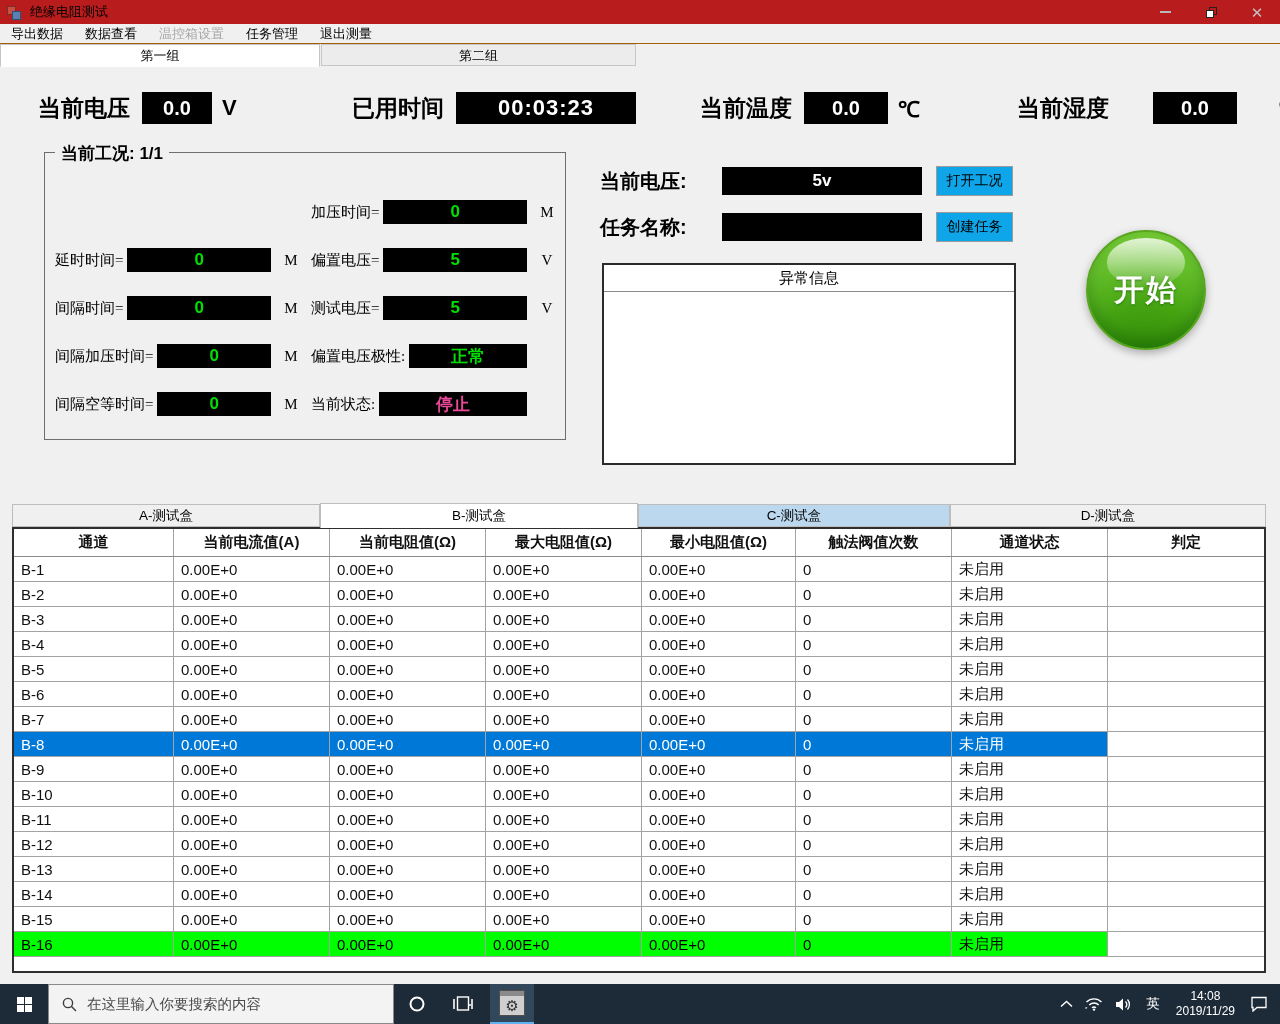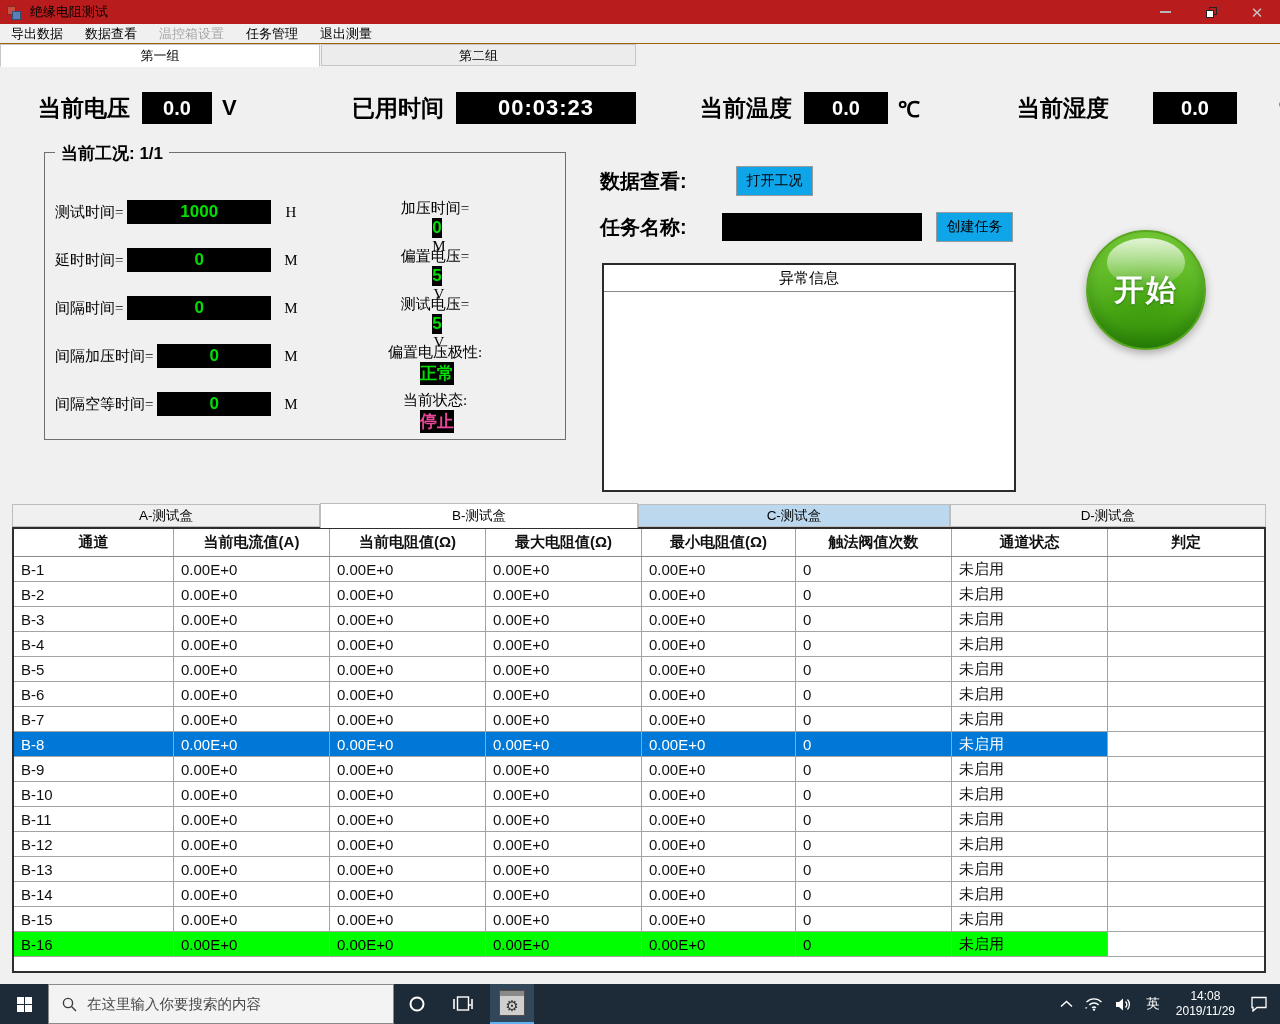--- a/index.html
+++ b/index.html
@@ -39,37 +39,37 @@
   .ind-unit { font-size:22px; font-weight:bold; margin-left:10px; }
   .ind.i1 { left:38px; }  .ind.i1 .ind-box { width:70px; font-size:20px; }
   .ind.i2 { left:352px; } .ind.i2 .ind-box { width:180px; font-size:22px; letter-spacing:1px; }
   .ind.i3 { left:700px; } .ind.i3 .ind-box { width:84px; font-size:20px; }
   .ind.i4 { left:1017px;gap:32px; } .ind.i4 .ind-box { width:84px; font-size:20px; }
 
   
   .gbox { position:absolute; left:44px; top:152px; width:522px; height:288px; border:1px solid #6e6e6e; }
   .gbox-title { position:absolute; left:10px; top:-11px; background:#f0f0f0; padding:0 6px; font-size:17px; font-weight:bold; color:#000; white-space:nowrap; }
   .cf { position:absolute; display:flex; align-items:center; width:248px; height:26px; }
-  .cf.col-l { left:10px; } .cf.col-r { left:266px;flex-direction:column; }
+  .cf.col-l { left:10px; } .cf.col-r { left:266px; }
   .cf.r1 { top:46px; } .cf.r2 { top:94px; } .cf.r3 { top:142px; } .cf.r4 { top:190px; } .cf.r5 { top:238px; }
   .cf-label { font-family:"Liberation Serif", serif; font-size:15px; white-space:nowrap; color:#000; }
   .cf-box { flex:1; height:24px; background:#000; display:flex; align-items:center; justify-content:center; font-size:17px; font-weight:bold; margin-left:4px; }
   .cf-unit { width:24px; text-align:center; font-family:"Liberation Serif", serif; font-size:15px; margin-left:8px; }
   .vgreen { color:#00e000; } .vred { color:#ec4899; }
 
   
   .tp-row { position:absolute; display:flex; align-items:center; }
   .tp-row.row1 { left:600px; top:166px; }
   .tp-row.row2 { left:600px; top:212px; }
   .tp-label { font-size:20px; font-weight:bold; white-space:nowrap; width:122px; }
   .tp-box { width:200px; height:28px; background:#000; color:#fff; font-size:17px; font-weight:bold; display:flex; align-items:center; justify-content:center; border:none; text-align:center; }
   .tp-btn { width:77px; height:30px; margin-left:14px; background:#0ea5e9; border:1px solid #9b9b9b; font-size:14px; font-family:"Liberation Sans", sans-serif; display:flex; align-items:center; justify-content:center; color:#000; }
 
   
-  .err-panel { position:absolute; left:602px; top:263px; width:414px; height:229px; background:#fff; border:2px solid #2b2b2b; }
+  .err-panel { position:absolute; left:602px; top:263px; width:414px; height:202px; background:#fff; border:2px solid #2b2b2b; }
   .err-head { height:27px; line-height:26px; text-align:center; font-size:15px; border-bottom:1px solid #8a8a8a; color:#000; }
 
   
   .start-btn { position:absolute; left:1086px; top:230px; width:120px; height:120px; border-radius:50%;
     background:radial-gradient(circle at 50% 110%, #2f8a06 0%, #46a412 40%, #66c02b 72%, #7bcf38 100%);
     border:2px solid #58a51f; box-shadow:0 3px 8px rgba(0,0,0,.3), inset 0 -8px 16px rgba(0,70,0,.35);
     display:flex; align-items:center; justify-content:center; }
   .start-btn::before { content:""; position:absolute; left:16%; top:5%; width:68%; height:42%; border-radius:50%;
     background:linear-gradient(rgba(255,255,255,.8), rgba(255,255,255,.05)); }
   .start-label { position:relative; color:#fff; font-size:30px; font-weight:bold; letter-spacing:2px; text-shadow:0 1px 2px rgba(0,60,0,.5); }
@@ -171,25 +171,20 @@
   </div>
   <div class="ind i4">
     <span class="ind-label">当前湿度</span>
     <span class="ind-box">0.0</span>
     <span class="ind-unit">%</span>
   </div>
 
   <div class="gbox">
     <span class="gbox-title">当前工况: 1/1</span>
 
-    <div class="cf col-l r1">
-      <span class="cf-label">测试时间=</span>
-      <span class="cf-box vgreen">1000</span>
-      <span class="cf-unit">H</span>
-    </div>
     <div class="cf col-r r1">
       <span class="cf-label">加压时间=</span>
       <span class="cf-box vgreen">0</span>
       <span class="cf-unit">M</span>
     </div>
     <div class="cf col-l r2">
       <span class="cf-label">延时时间=</span>
       <span class="cf-box vgreen">0</span>
       <span class="cf-unit">M</span>
     </div>
@@ -224,21 +219,22 @@
       <span class="cf-unit">M</span>
     </div>
     <div class="cf col-r r5">
       <span class="cf-label">当前状态:</span>
       <span class="cf-box vred">停止</span>
       <span class="cf-unit"></span>
     </div>
   </div>
 
   <div class="tp-row row1">
-    <span class="tp-label">数据查看:</span>
+    <span class="tp-label">当前电压:</span>
+    <span class="tp-box">5v</span>
     <button class="tp-btn">打开工况</button>
   </div>
   <div class="tp-row row2">
     <span class="tp-label">任务名称:</span>
     <input class="tp-box" value="" style="">
     <button class="tp-btn">创建任务</button>
   </div>
 
   <div class="err-panel">
     <div class="err-head">异常信息</div>

